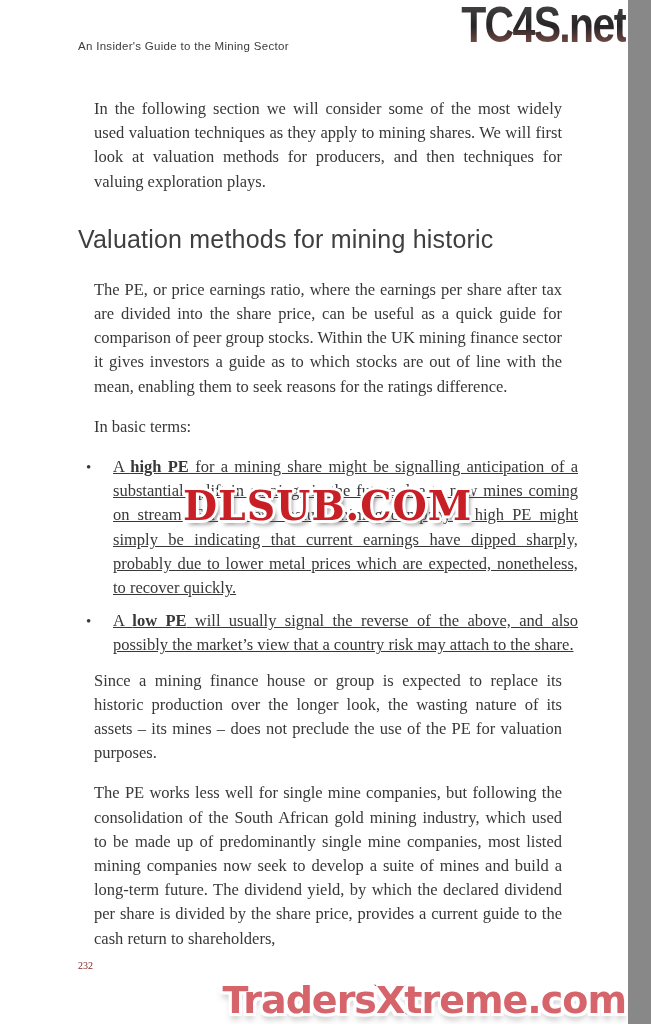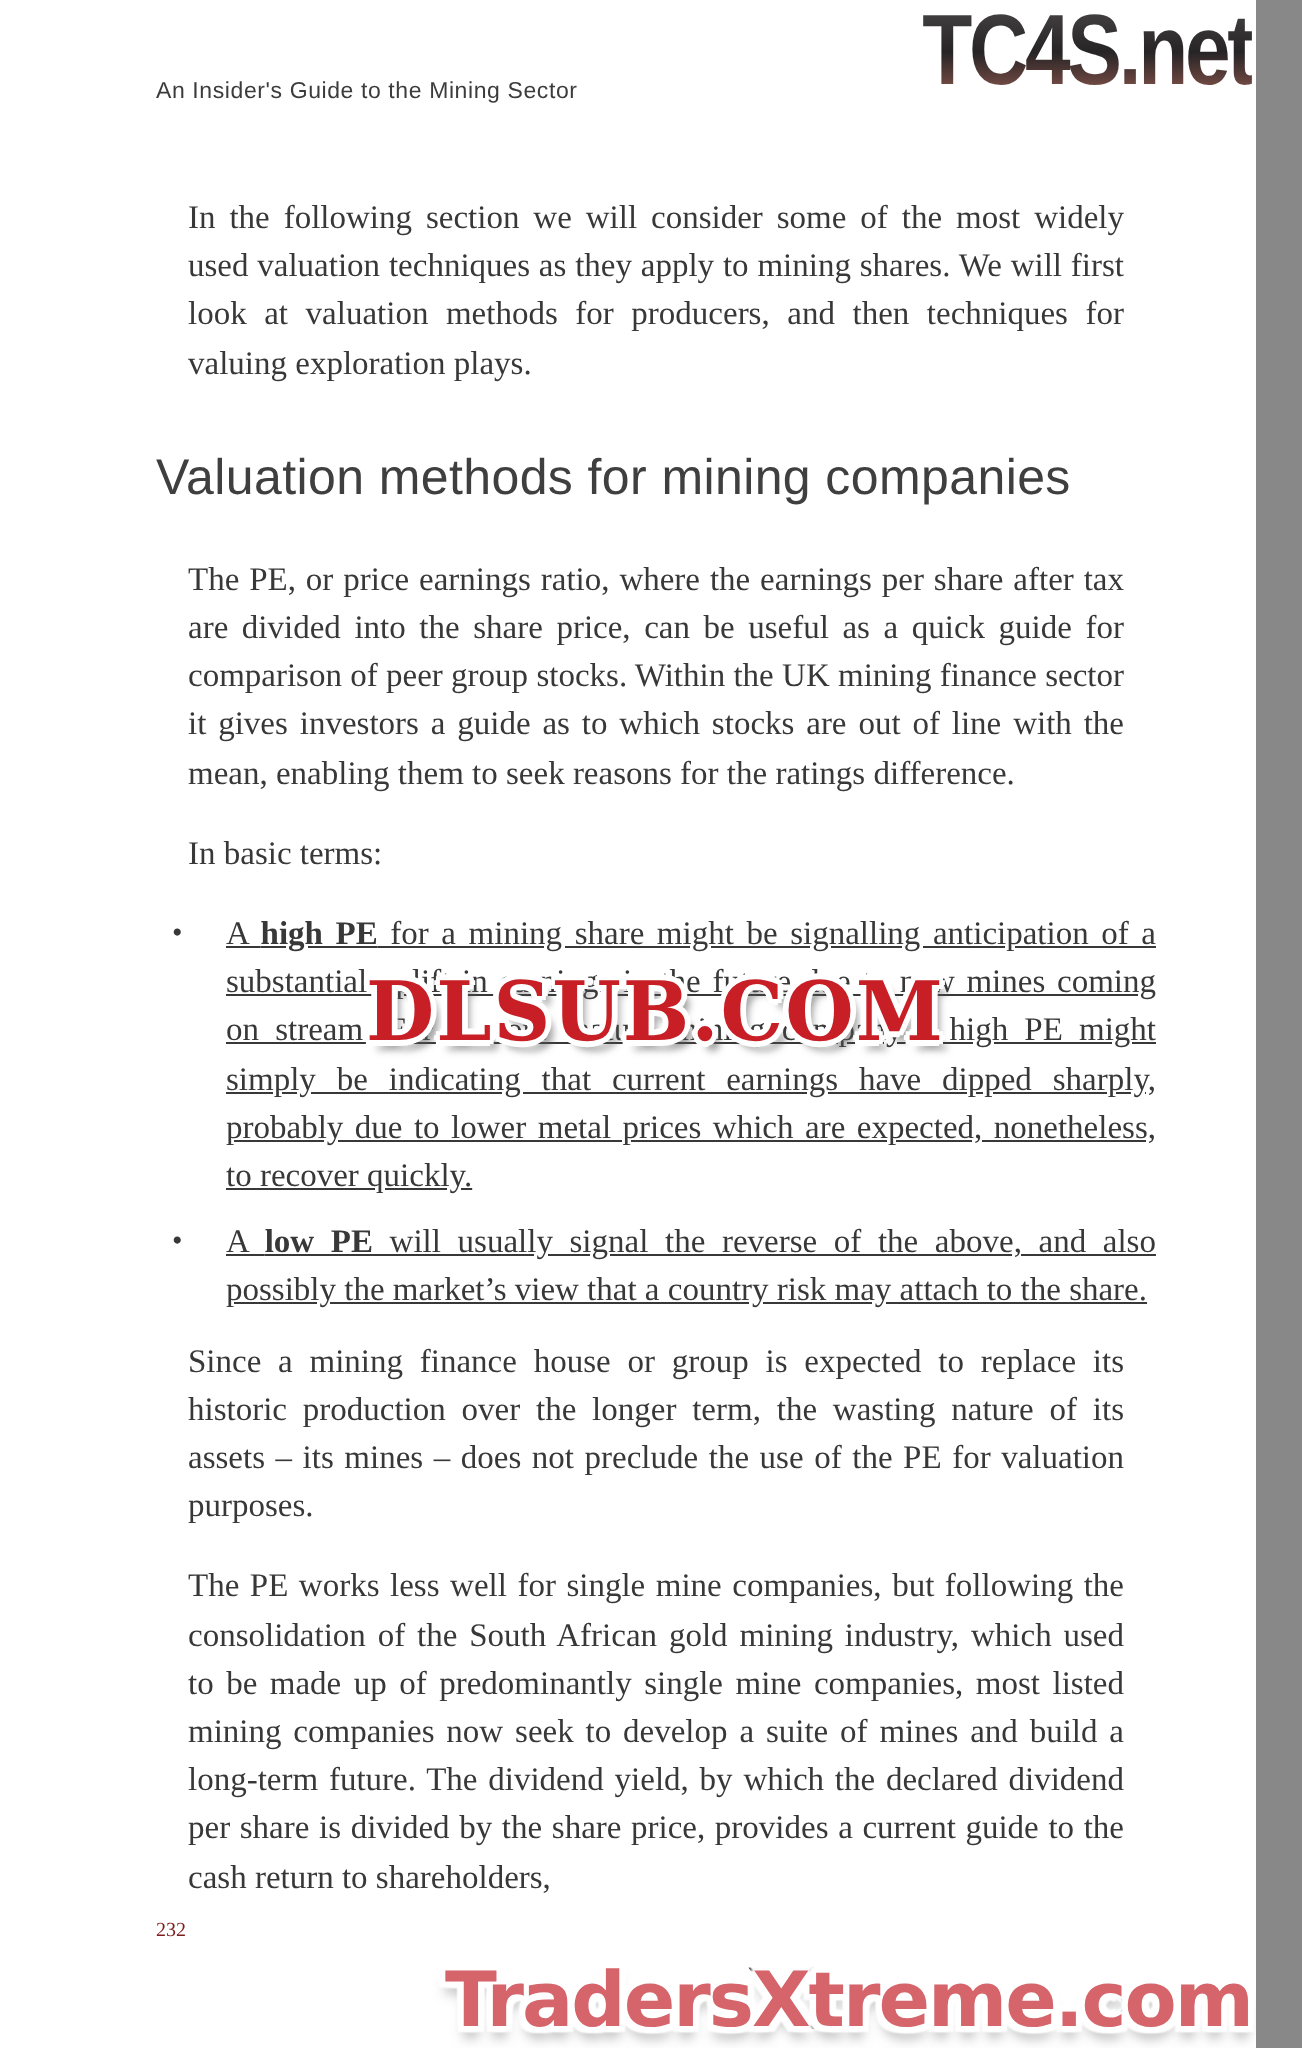--- a/index.html
+++ b/index.html
@@ -104,39 +104,39 @@
 <div class="page">
 
   <div class="running-head">An Insider's Guide to the Mining Sector</div>
 
   <div class="wm-tc4s">TC4S.net</div>
 
   <div class="column">
 
     <p class="p-intro">In the following section we will consider some of the most widely used valuation techniques as they apply to mining shares. We will first look at valuation methods for producers, and then techniques for valuing exploration plays.</p>
 
-    <div class="h1">Valuation methods for mining companies</div>
+    <div class="h1">Valuation methods for mining historic</div>
 
 
     <p class="p-pe">The PE, or price earnings ratio, where the earnings per share after tax are divided into the share price, can be useful as a quick guide for comparison of peer group stocks. Within the UK mining finance sector it gives investors a guide as to which stocks are out of line with the mean, enabling them to seek reasons for the ratings difference.</p>
 
     <p class="p-basic">In basic terms:</p>
 
     <ul class="bullets">
       <li>
         <span class="bullet-marker">•</span>
         <span class="bullet-body"><span>A </span><span class="bold">high PE</span><span> for a mining share might be signalling anticipation of a substantial uplift in earnings in the future due to new mines coming on stream. For a more mature mining company a high PE might simply be indicating that current earnings have dipped sharply, probably due to lower metal prices which are expected, nonetheless, to recover quickly.</span></span>
       </li>
       <li>
         <span class="bullet-marker">•</span>
         <span class="bullet-body"><span>A </span><span class="bold">low PE</span><span> will usually signal the reverse of the above, and also possibly the market’s view that a country risk may attach to the share.</span></span>
       </li>
     </ul>
 
-    <p class="p-since">Since a mining finance house or group is expected to replace its historic production over the longer term, the wasting nature of its assets – its mines – does not preclude the use of the PE for valuation purposes.</p>
+    <p class="p-since">Since a mining finance house or group is expected to replace its historic production over the longer look, the wasting nature of its assets – its mines – does not preclude the use of the PE for valuation purposes.</p>
 
     <p class="p-single">The PE works less well for single mine companies, but following the consolidation of the South African gold mining industry, which used to be made up of predominantly single mine companies, most listed mining companies now seek to develop a suite of mines and build a long-term future. The dividend yield, by which the declared dividend per share is divided by the share price, provides a current guide to the cash return to shareholders,</p>
 
   </div>
 
   <div class="wm-dlsub">DLSUB.COM</div>
 
   <div class="page-number">232</div>
 
   <div class="wm-traders">TradersXtreme.com</div>

